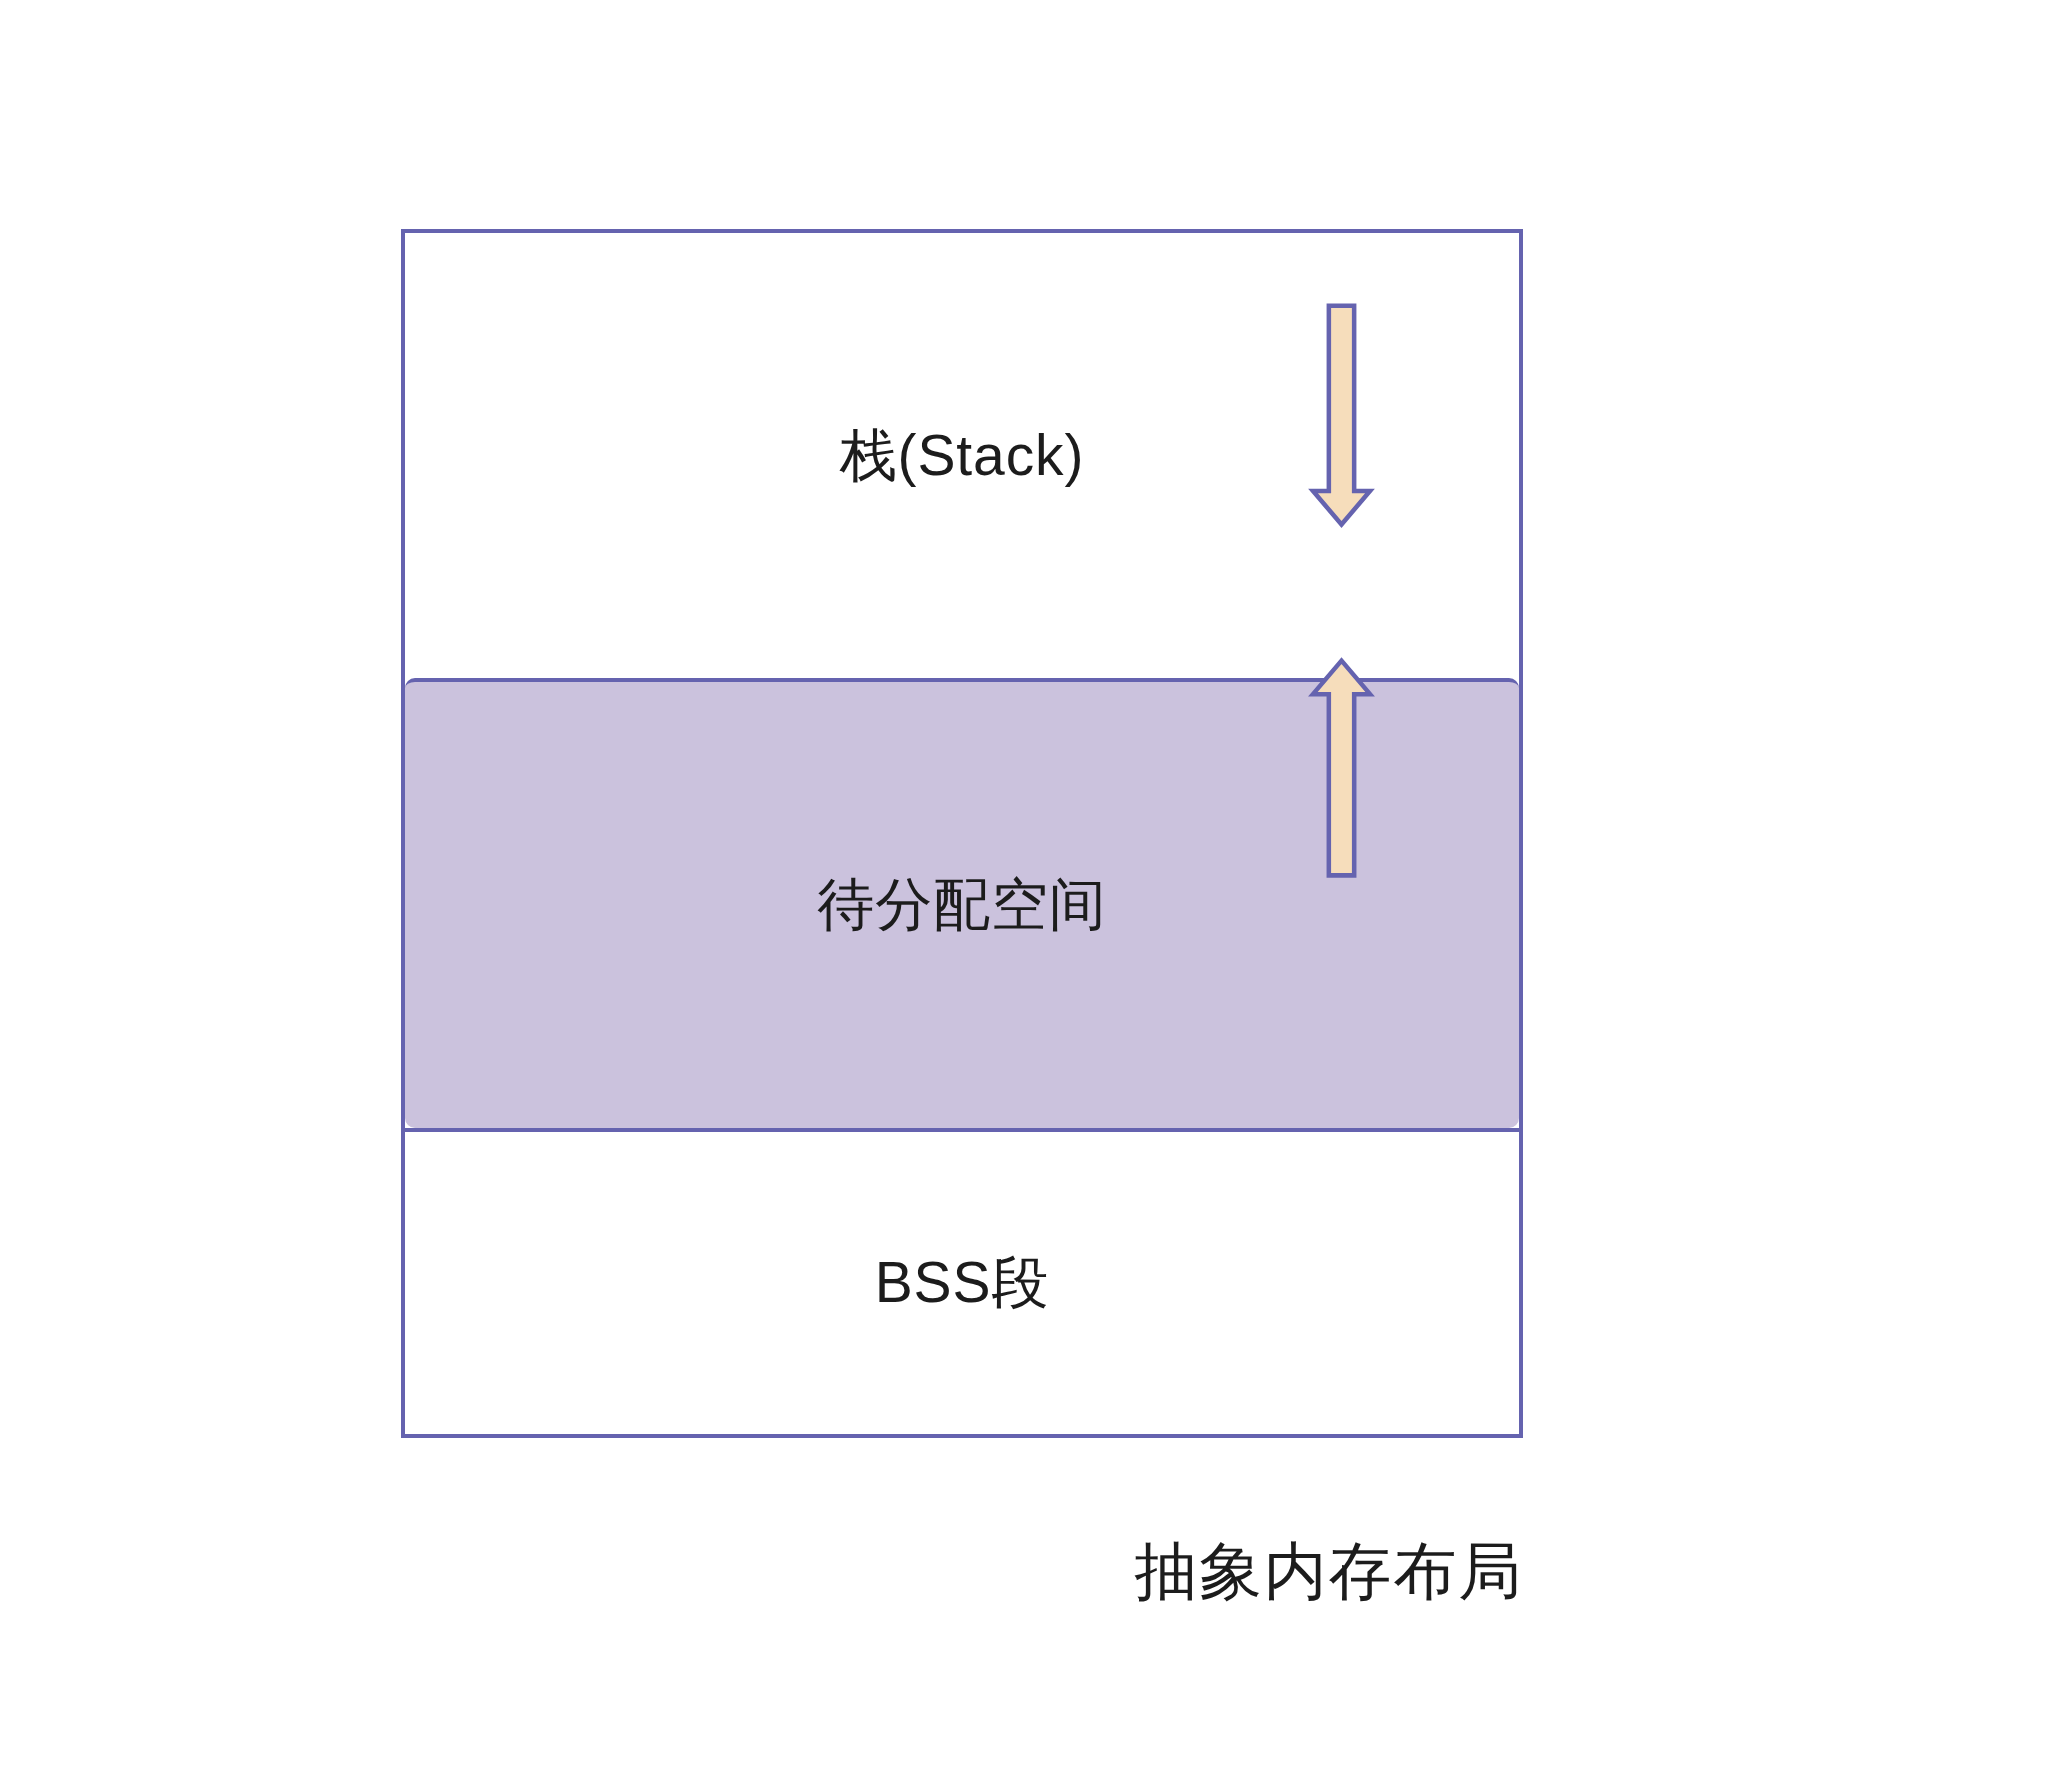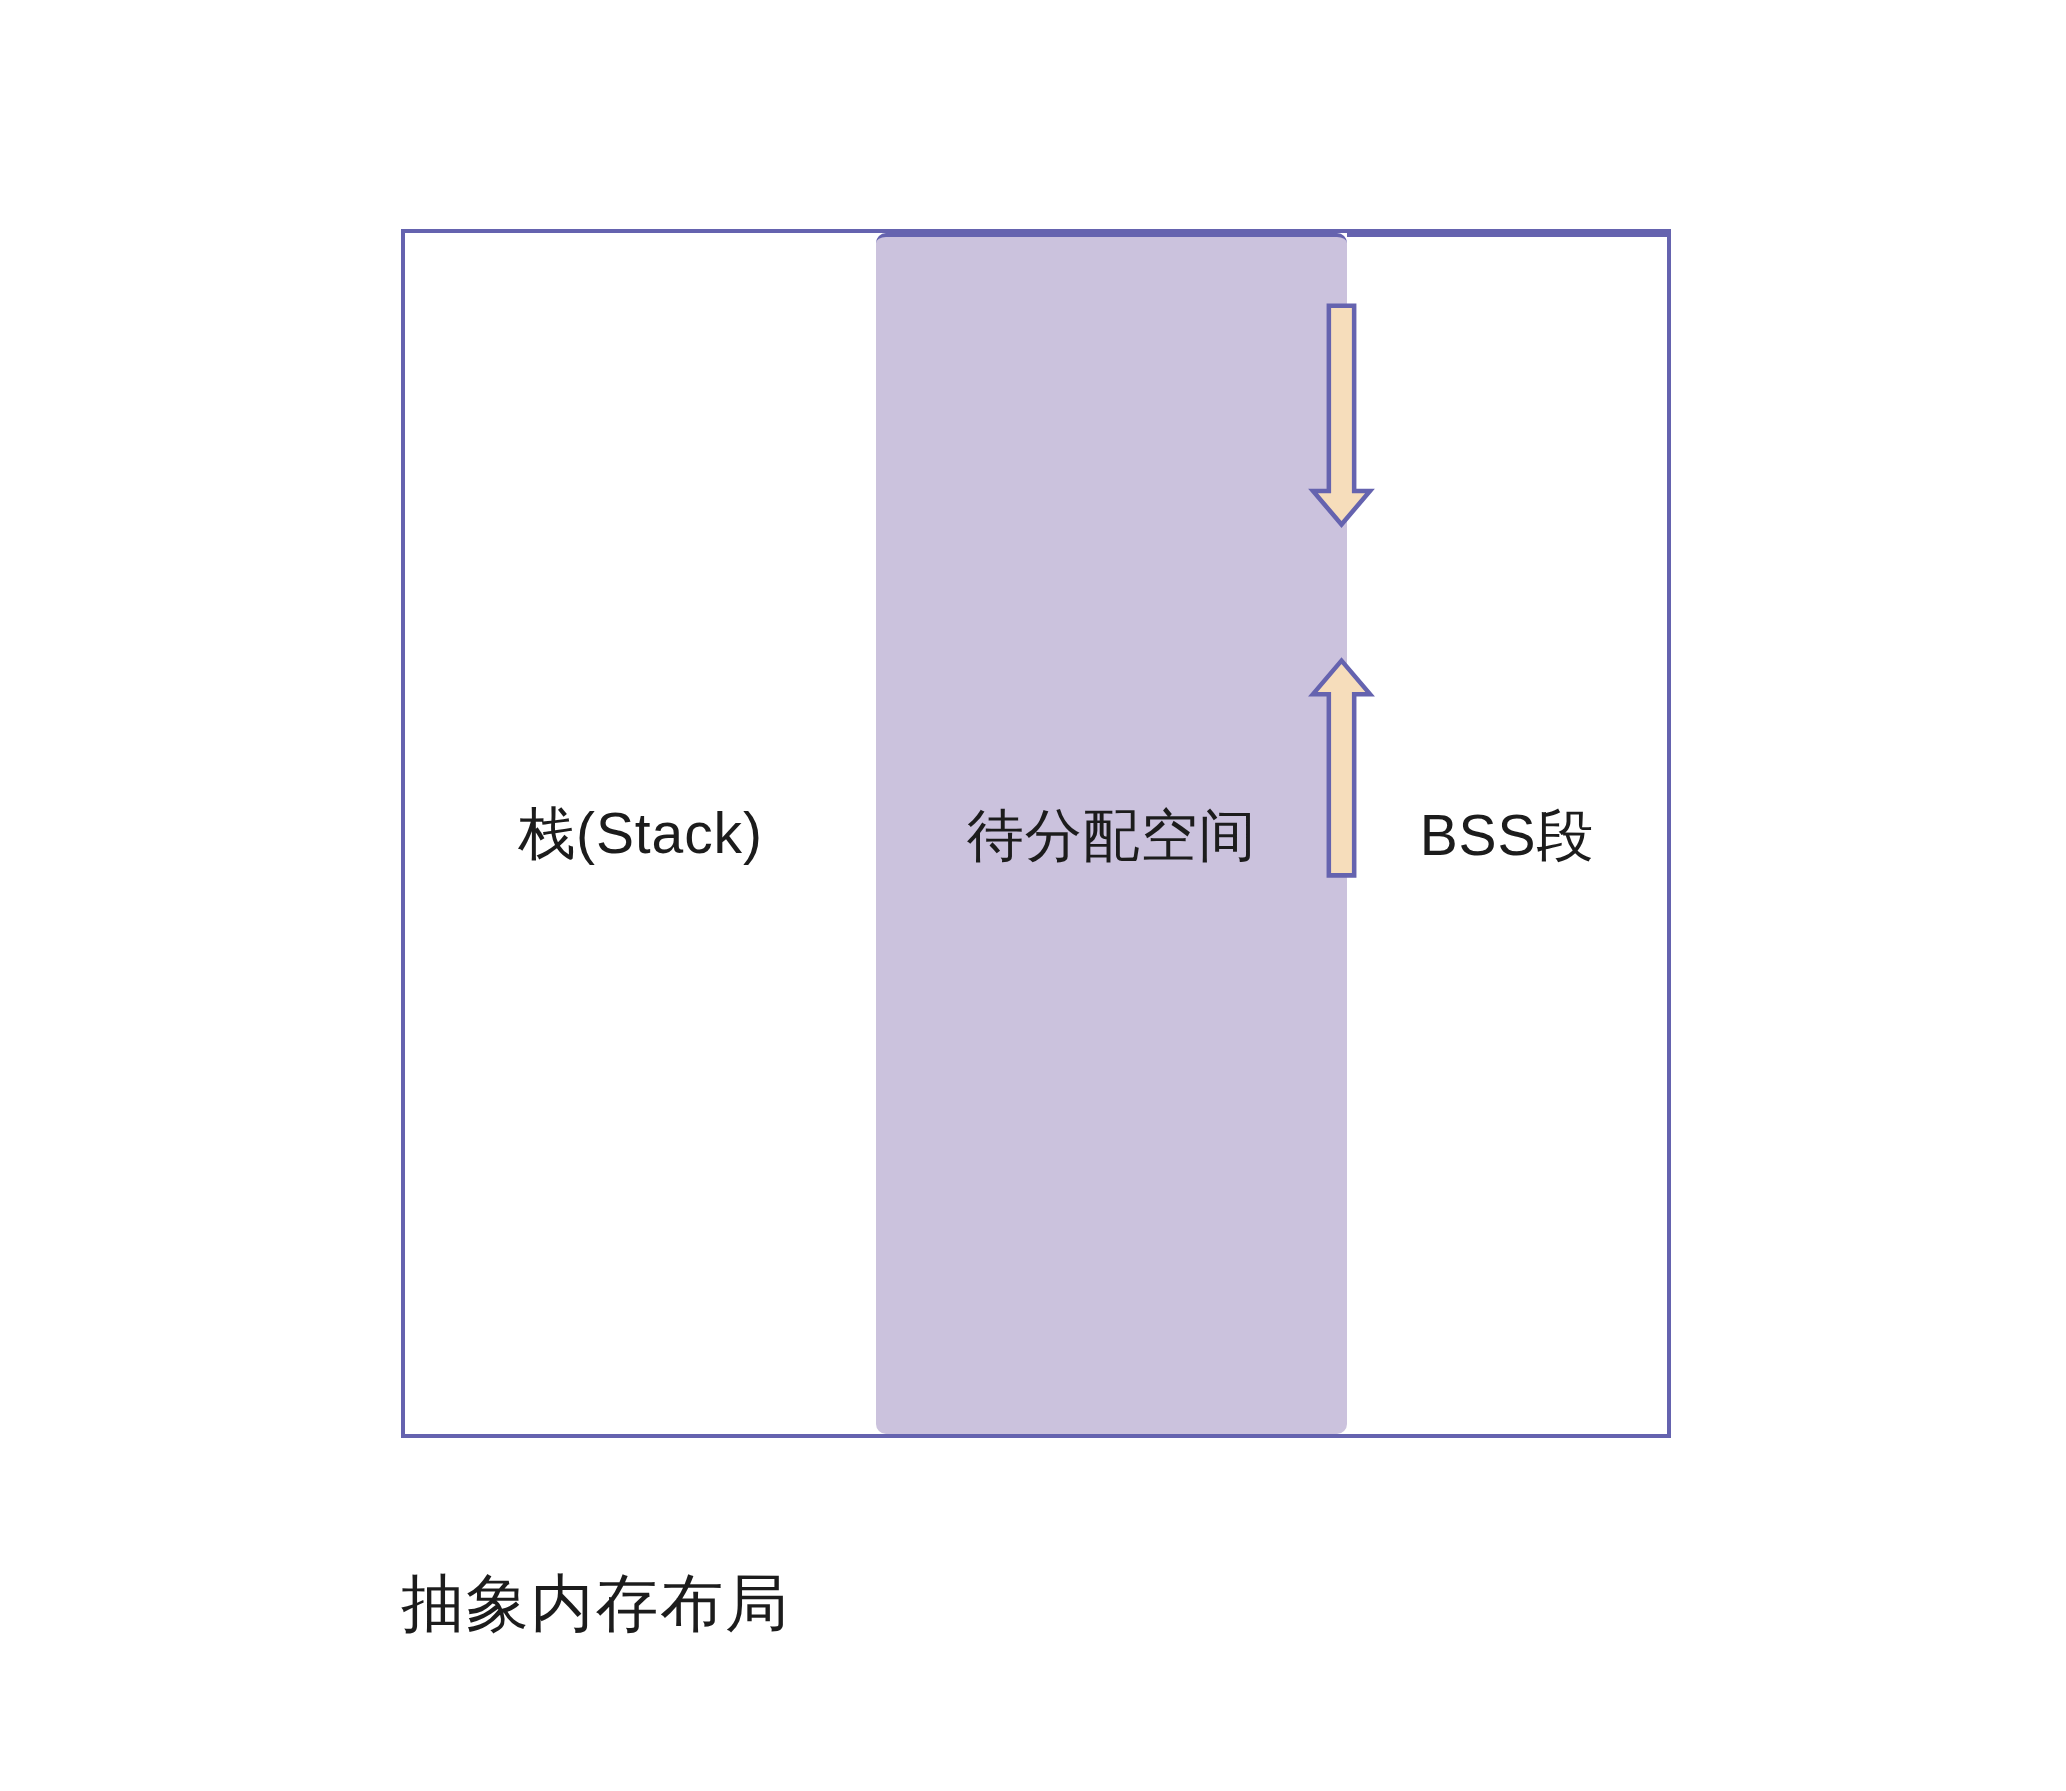--- a/index.html
+++ b/index.html
@@ -17,26 +17,26 @@
     background: var(--background);
     font-family: "Liberation Sans", "DejaVu Sans", sans-serif;
     color: var(--text);
     overflow: hidden;
     position: relative;
   }
   .diagram-box {
     position: absolute;
     left: 401px;
     top: 229px;
-    width: 1270px;
+    width: 1122px;
     height: 1209px;
     border: 4.5px solid var(--border);
     background: #ffffff;
     display: flex;
-    flex-direction: row;
+    flex-direction: column;
   }
   .memory-row {
     display: flex;
     align-items: center;
     justify-content: center;
     background: #ffffff;
   }
   .memory-row + .memory-row {
     border-top: 4.5px solid var(--border);
   }
@@ -54,23 +54,23 @@
   .growth-arrow {
     position: absolute;
     left: 902px;
     display: block;
   }
   .arrow-down { top: 70px; }
   .arrow-up   { top: 424px; }
   .caption {
     position: absolute;
     left: 401px;
-    top: 1572px;
+    top: 1540px;
     width: 1122px;
-    text-align: left;
+    text-align: right;
     font-size: 63px;
     font-weight: 500;
     letter-spacing: 1.8px;
     color: var(--text);
     line-height: 1;
     white-space: nowrap;
   }
 </style>
 </head>
 <body>

